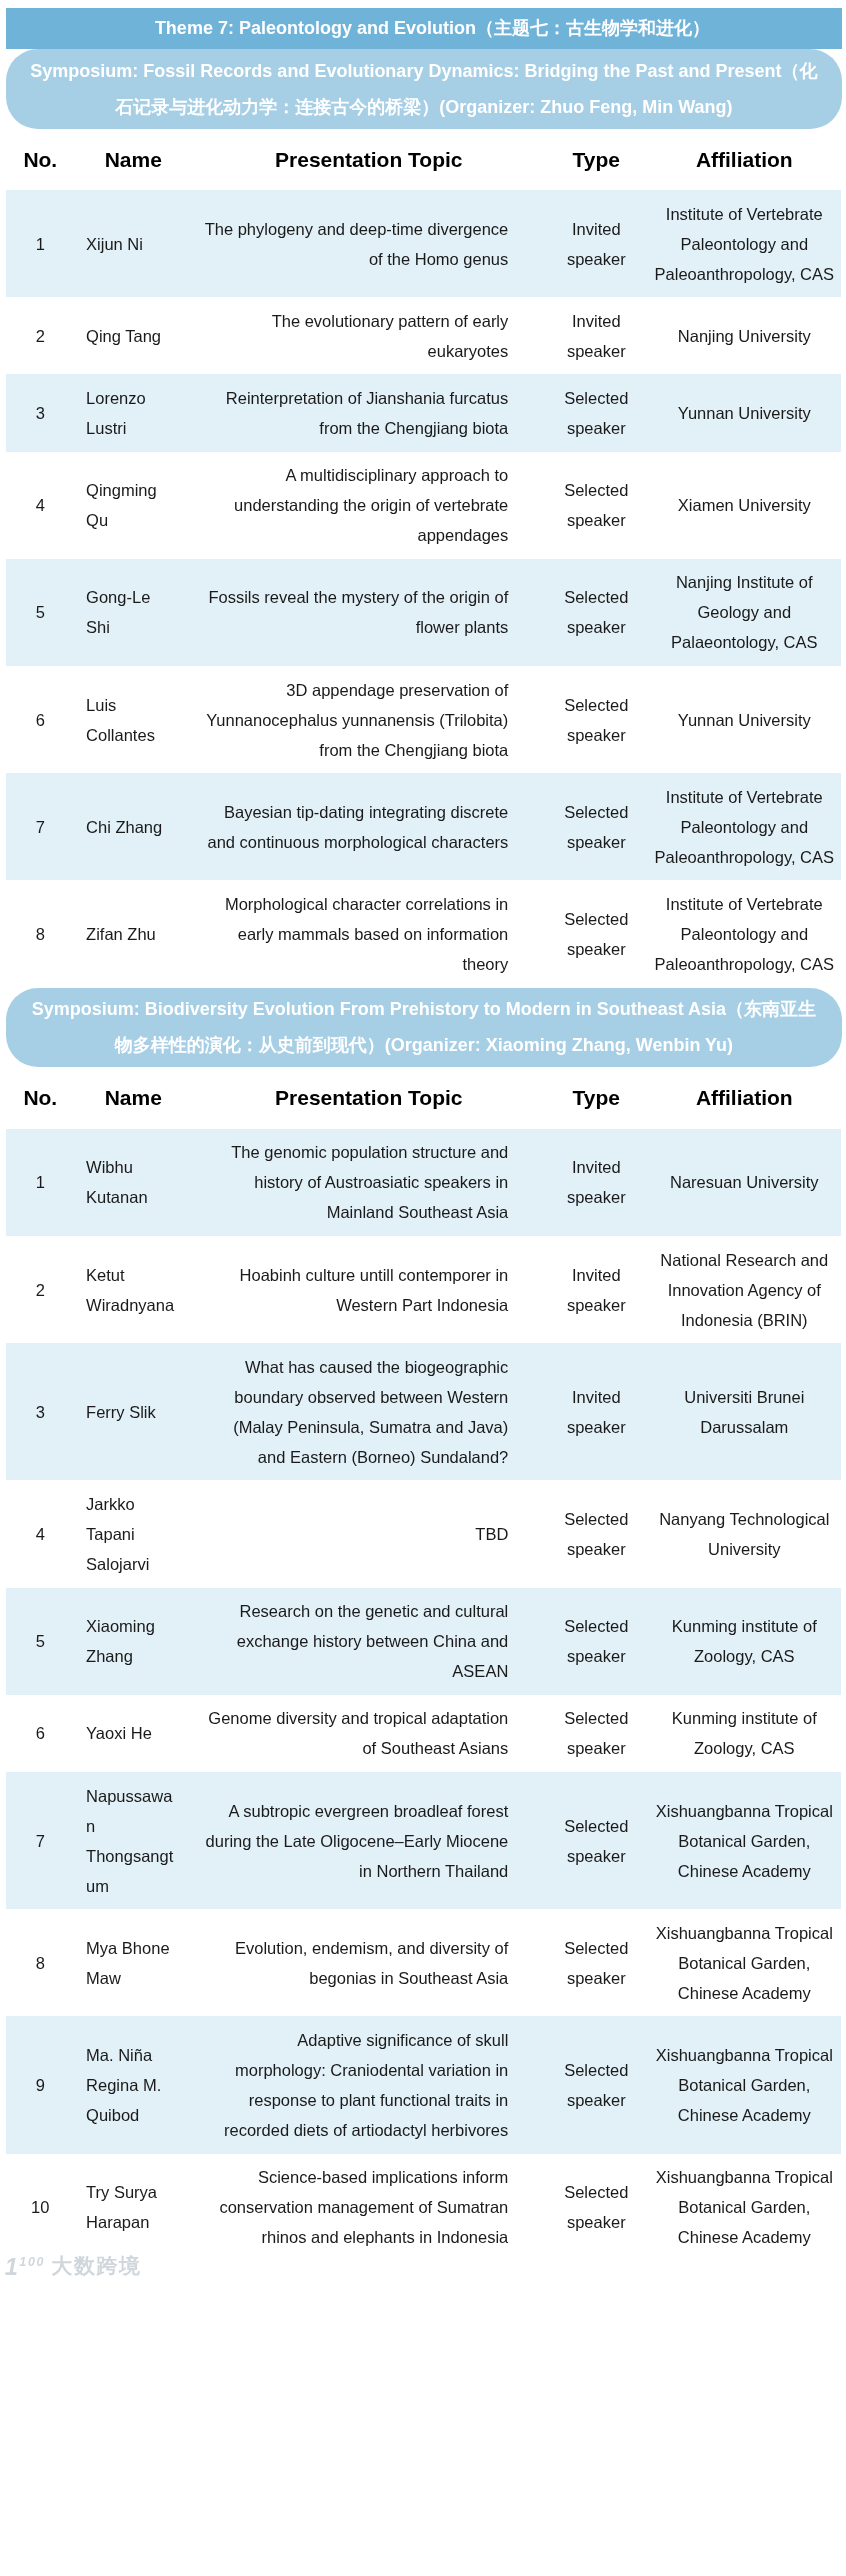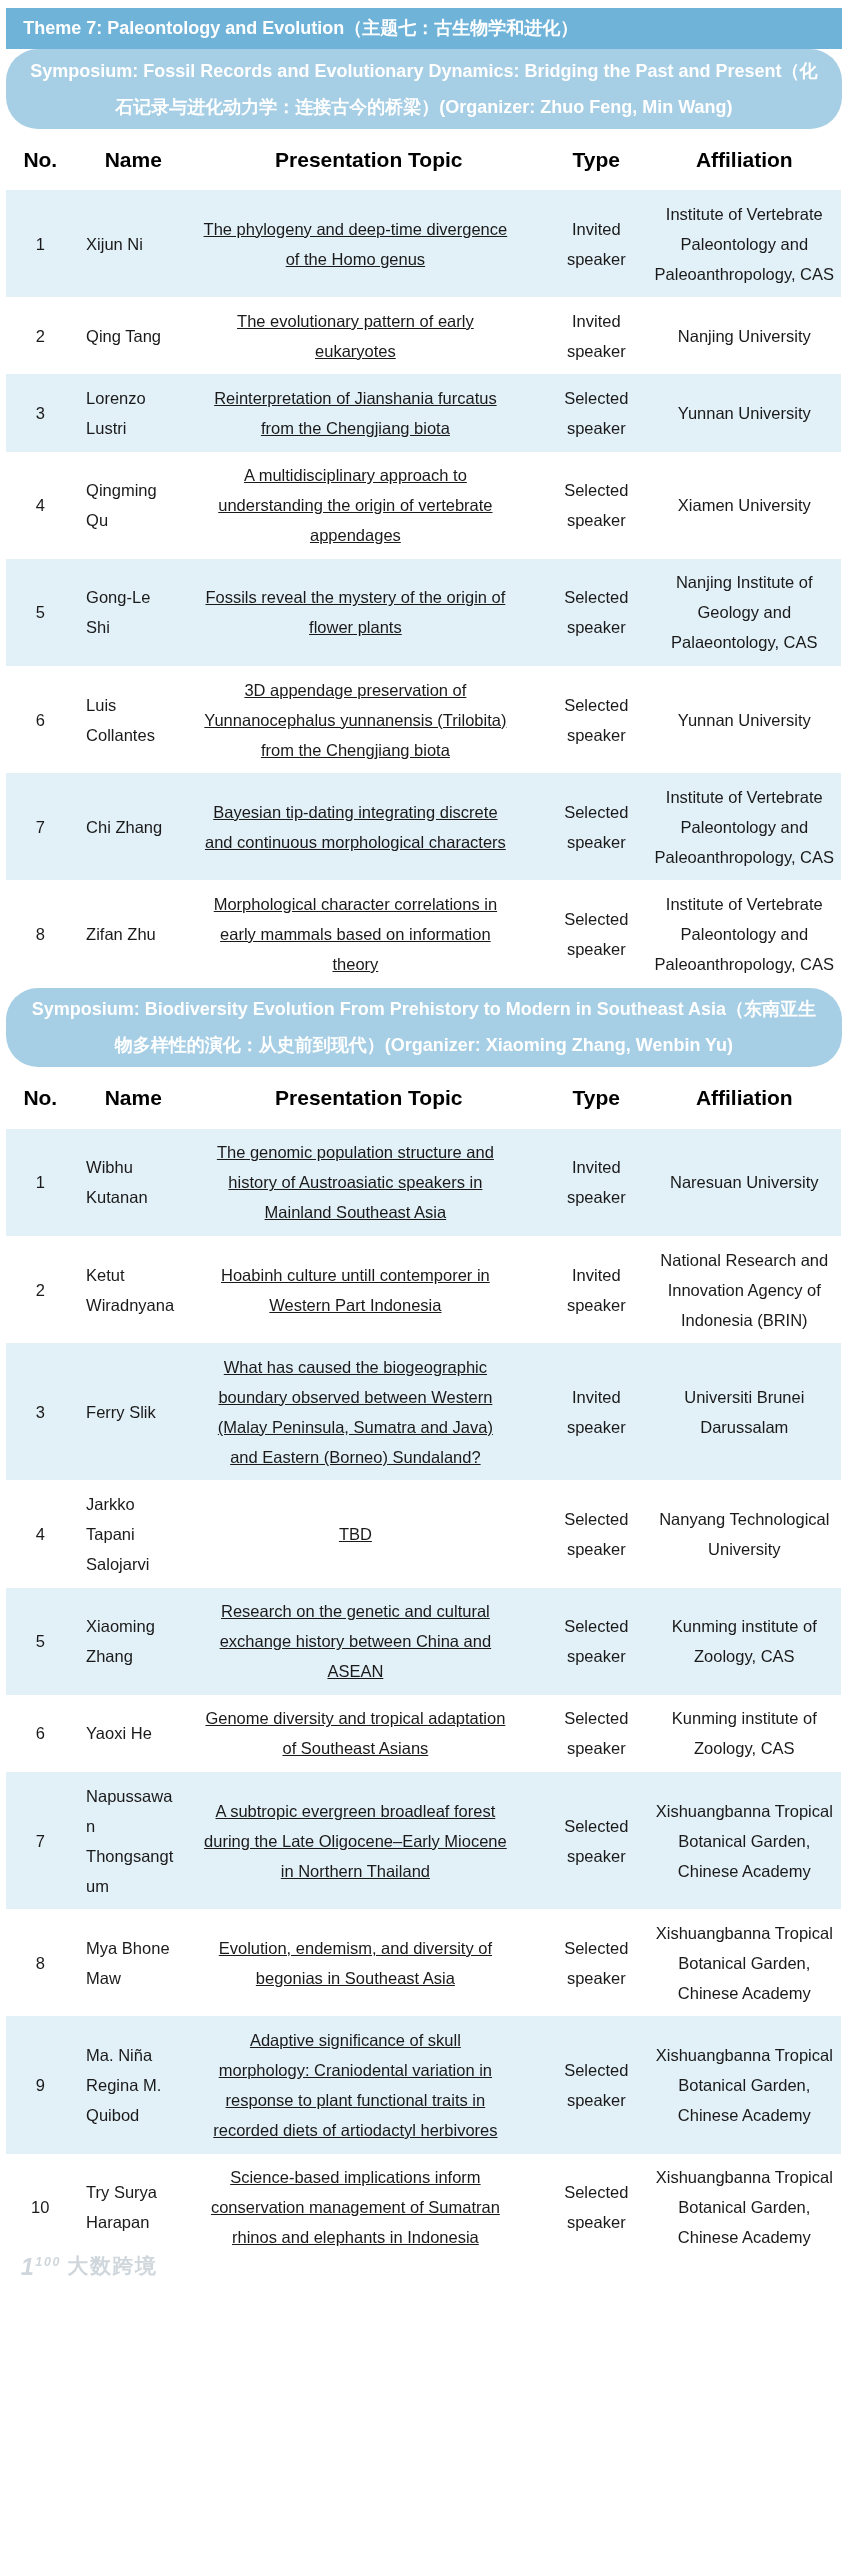--- a/index.html
+++ b/index.html
@@ -1,21 +1,21 @@
 <!DOCTYPE html>
 <html style="font-size:12.5px"><head>
 <meta charset="utf-8">
 <style>
   html,body{margin:0;padding:0;background:#ffffff;}
   body{font-family:"Liberation Sans","DejaVu Sans",sans-serif;color:#1a1a1a;}
   .page{position:relative;width:847px;margin:0 auto;padding:7.8px 5.5px 20.4px 6.3px;box-sizing:border-box;background:#fff;}
 
   .theme-band{
     background:#6fb3d9;color:#ffffff;font-weight:bold;font-size:18px;
-    text-align:left;line-height:41px;height:41px;padding-left:17px;
+    text-align:center;line-height:41px;height:41px;padding-left:17px;
   }
   .symposium-band{
     background:#a6cee4;color:#ffffff;font-weight:bold;font-size:18px;
     text-align:center;line-height:36px;padding:3.9px 20.4px;border-radius:32px;
   }
 
   table.roster{border-collapse:collapse;table-layout:fixed;width:835px;}
   col.c-no{width:68px;}
   col.c-name{width:118px;}
   col.c-topic{width:353px;}
@@ -28,32 +28,32 @@
   }
   td{
     font-size:16.5px;line-height:30px;vertical-align:middle;
     padding:8.6px 4.7px;word-wrap:break-word;overflow-wrap:break-word;
   }
   tr.stripe-odd td{background:#e2f0f8;}
   tr.stripe-even td{background:#ffffff;}
 
   td.cell-no{text-align:center;}
   td.cell-name{text-align:left;padding-left:11.8px;padding-right:17px;}
-  td.cell-topic{text-align:center;padding-left:10.2px;padding-right:37px;text-decoration:underline;}
+  td.cell-topic{text-align:right;padding-left:10.2px;padding-right:37px;}
   td.cell-type{text-align:center;padding-left:7.8px;padding-right:7.8px;margin-top:20px;}
   td.cell-affil{text-align:center;padding-left:6.3px;padding-right:6.3px;}
 
   .watermark{
     position:absolute;left:4.7px;bottom:1.6px;
     font-weight:bold;font-size:21px;letter-spacing:1.6px;
     color:#ccd3d9;opacity:0.9;white-space:nowrap;
     text-shadow:0 0 0.8px #ffffff;
     display:flex;align-items:flex-end;gap:6.3px;
   }
-  .wm-logo{font-style:italic;font-size:23.5px;line-height:1;margin-left:16px;}
+  .wm-logo{font-style:italic;font-size:23.5px;line-height:1;}
   .wm-logo sup{font-size:12.5px;}
 </style>
 </head>
 <body>
 
 <div class="page">
   <div id="sections-root">
   <section class="theme-section">
     <div class="theme-band">Theme 7: Paleontology and Evolution（主题七：古生物学和进化）</div>
     <div class="symposium-band">Symposium: Fossil Records and Evolutionary Dynamics: Bridging the Past and Present（化石记录与进化动力学：连接古今的桥梁）(Organizer: Zhuo Feng, Min Wang)</div>

